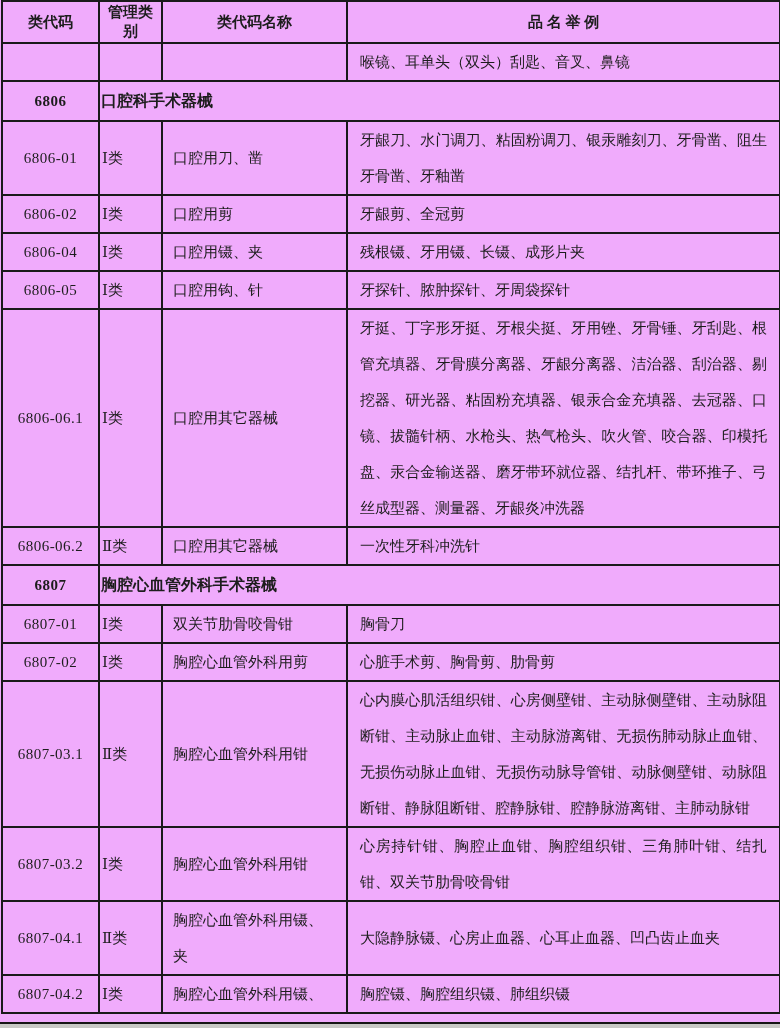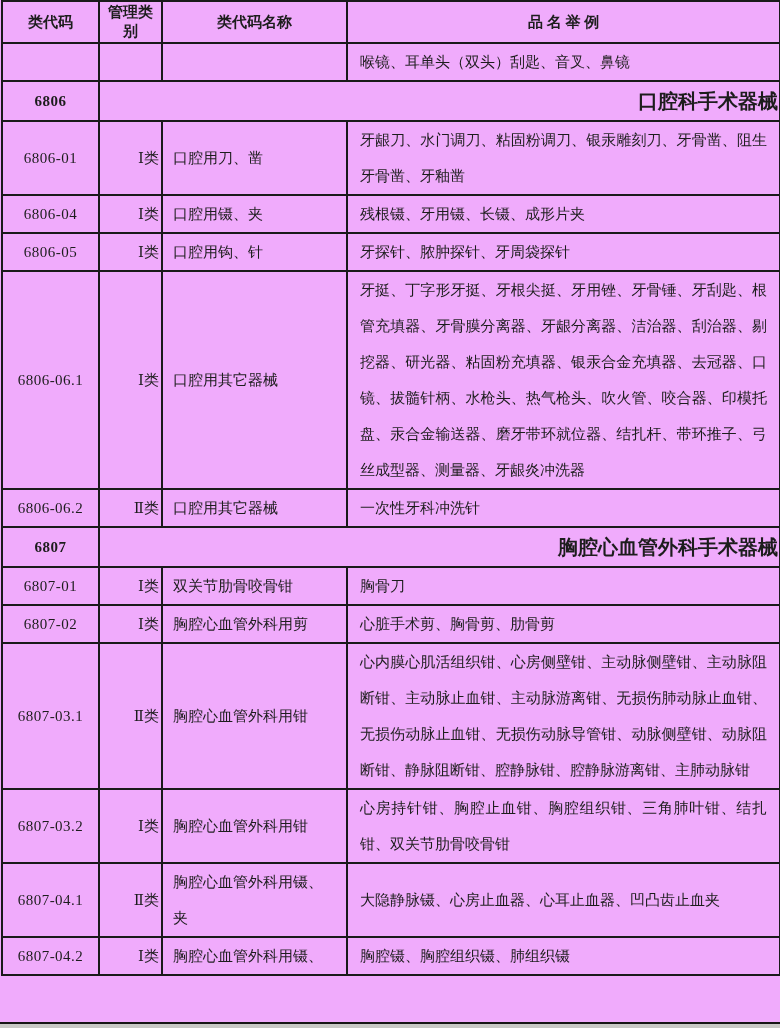--- a/index.html
+++ b/index.html
@@ -41,43 +41,43 @@
   .cls-table td {
     line-height: 36px;
     vertical-align: middle;
   }
   .cell-code {
     text-align: center;
     letter-spacing: 0.5px;
     padding: 0 2px;
   }
   .cell-class {
-    text-align: right;
+    text-align: left;
     padding: 0 2px;
   }
   .cell-name {
     text-align: left;
     padding: 0 10px;
     white-space: pre-line;
   }
   .cell-examples {
     text-align: justify;
     padding: 0 12px;
   }
   tr.section td {
     height: 34px;
     margin-left: 11px;
   }
   tr.section .section-code {
     font-weight: bold;
   }
   tr.section .section-title {
     font-weight: bold;
-    text-align: right;
-    font-size: 20px;
+    text-align: left;
+    font-size: 16px;
   }
   tr.continuation td {
     height: 34px;
     border-radius: 19px;
   }
   tr.clip td {
     vertical-align: top;
   }
   .bottom-edge {
     position: absolute;
@@ -120,20 +120,26 @@
           <td class="cell-code section-code">6806</td>
           <td class="section-title" colspan="3">口腔科手术器械</td>
         </tr>
         <tr class="item">
           <td class="cell-code">6806-01</td>
           <td class="cell-class">Ⅰ类</td>
           <td class="cell-name">口腔用刀、凿</td>
           <td class="cell-examples">牙龈刀、水门调刀、粘固粉调刀、银汞雕刻刀、牙骨凿、阻生牙骨凿、牙釉凿</td>
         </tr>
         <tr class="item">
+          <td class="cell-code">6806-02</td>
+          <td class="cell-class">Ⅰ类</td>
+          <td class="cell-name">口腔用剪</td>
+          <td class="cell-examples">牙龈剪、全冠剪</td>
+        </tr>
+        <tr class="item">
           <td class="cell-code">6806-04</td>
           <td class="cell-class">Ⅰ类</td>
           <td class="cell-name">口腔用镊、夹</td>
           <td class="cell-examples">残根镊、牙用镊、长镊、成形片夹</td>
         </tr>
         <tr class="item">
           <td class="cell-code">6806-05</td>
           <td class="cell-class">Ⅰ类</td>
           <td class="cell-name">口腔用钩、针</td>
           <td class="cell-examples">牙探针、脓肿探针、牙周袋探针</td>

